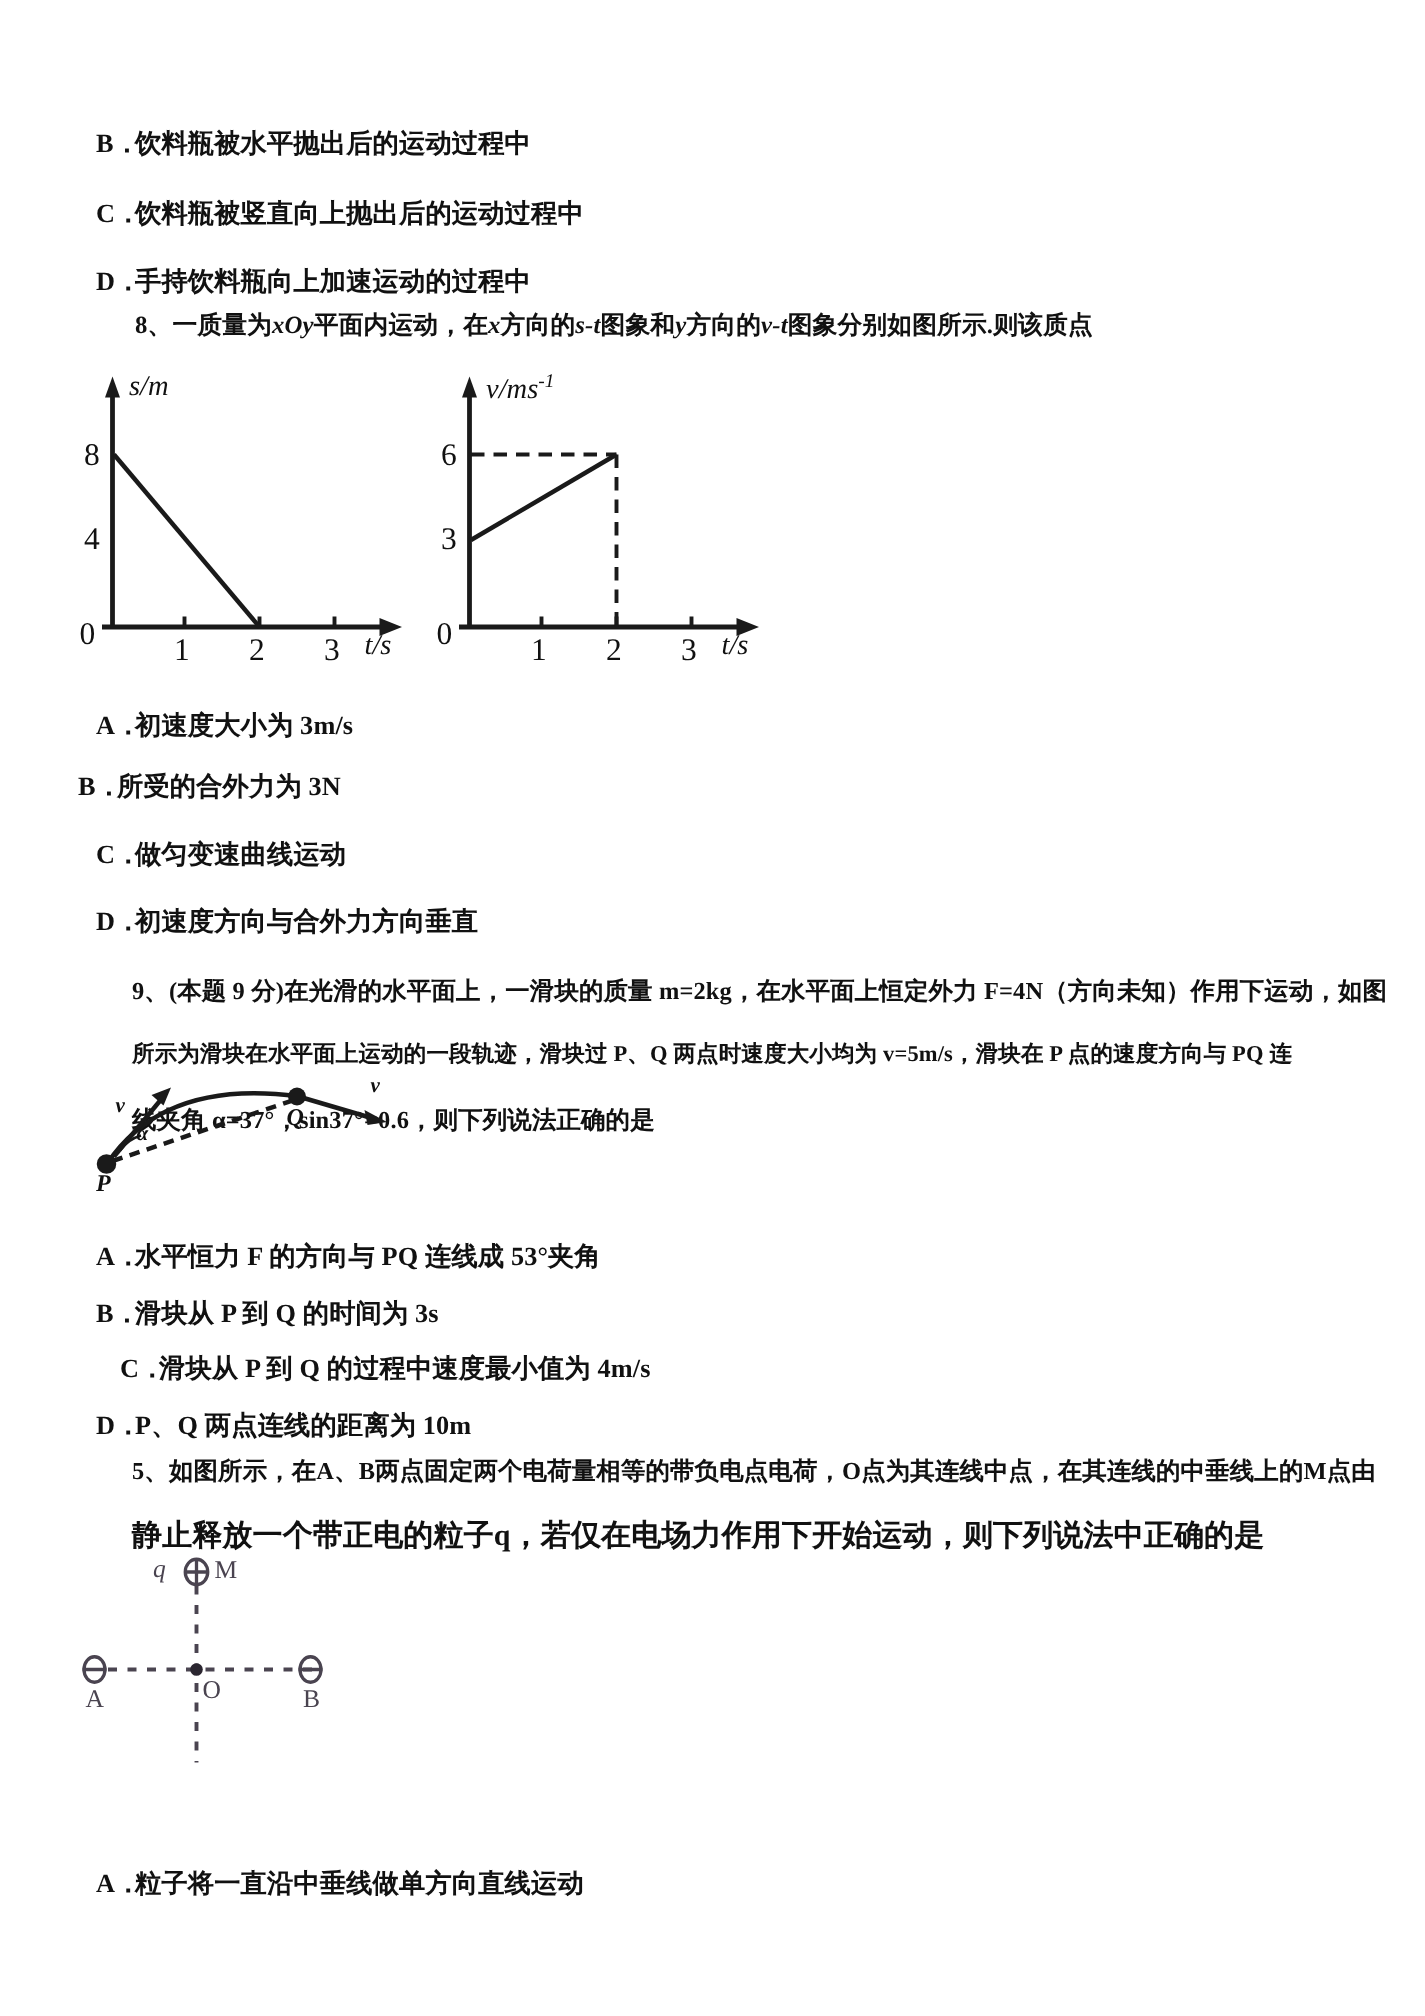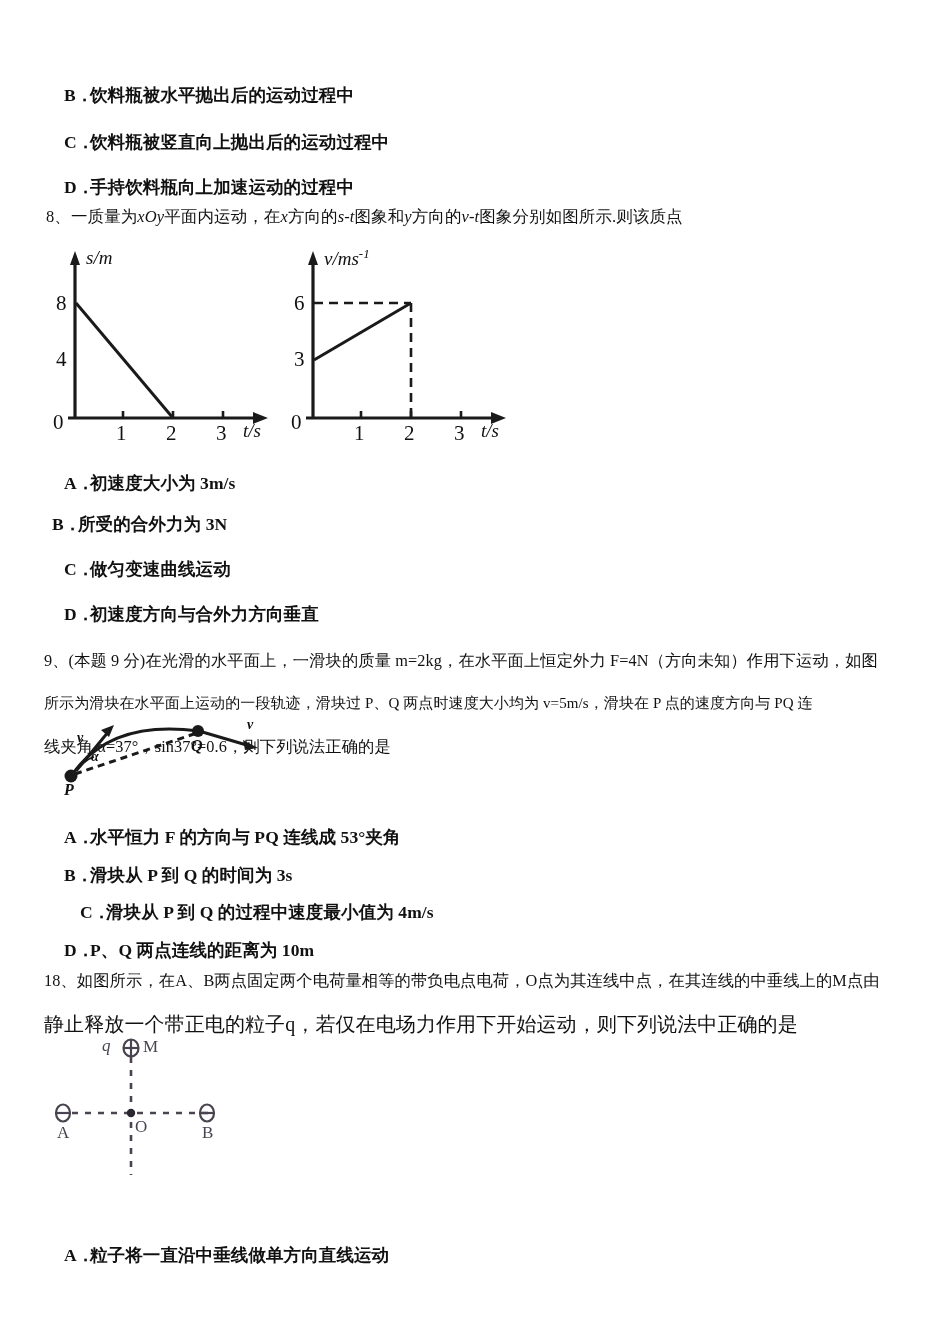--- a/index.html
+++ b/index.html
@@ -30,22 +30,23 @@
     letter-spacing: 0.1px;
   }
   .opt {
     font-weight: bold;
   }
   .opt .lbl {
     display: inline-block;
     width: 26px;
   }
   .qtext {
-    font-weight: normal;
+    font-weight: bold;
     font-size: 17px;
+    margin-left: 44px;
   }
   .ital { font-style: italic; }
   .sup { font-size: 0.68em; vertical-align: super; }
 
   
   .figure {
     position: absolute;
   }
   .figure svg { display: block; }
 </style>
@@ -171,21 +172,21 @@
   <div class="line opt" style="left:64px; top:866px;">
     <span class="lbl">B．</span><span>滑块从 P 到 Q 的时间为 3s</span>
   </div>
   <div class="line opt" style="left:80px; top:903px;">
     <span class="lbl">C．</span><span>滑块从 P 到 Q 的过程中速度最小值为 4m/s</span>
   </div>
   <div class="line opt" style="left:64px; top:941px;">
     <span class="lbl">D．</span><span>P、Q 两点连线的距离为 10m</span>
   </div>
 
-  <div class="line qtext" style="left:44px; top:972px; font-size:16.3px;">18、如图所示，在A、B两点固定两个电荷量相等的带负电点电荷，O点为其连线中点，在其连线的中垂线上的M点由</div>
+  <div class="line qtext" style="left:44px; top:972px; font-size:16.3px;">5、如图所示，在A、B两点固定两个电荷量相等的带负电点电荷，O点为其连线中点，在其连线的中垂线上的M点由</div>
   <div class="line qtext" style="left:44px; top:1013px; font-size:20px;">静止释放一个带正电的粒子q，若仅在电场力作用下开始运动，则下列说法中正确的是</div>
 
   <div class="figure" style="left:50px; top:1035px;">
     <svg width="260" height="160" viewBox="0 0 260 160">
 
       <line x1="81" y1="22" x2="81" y2="140" stroke="#4a4450" stroke-width="2.6" stroke-dasharray="6,7"></line>
 
       <line x1="22" y1="78" x2="158" y2="78" stroke="#4a4450" stroke-width="2.6" stroke-dasharray="6,7"></line>
 
       <ellipse cx="13" cy="78" rx="7" ry="8.5" fill="none" stroke="#4a4450" stroke-width="2.2"></ellipse>

